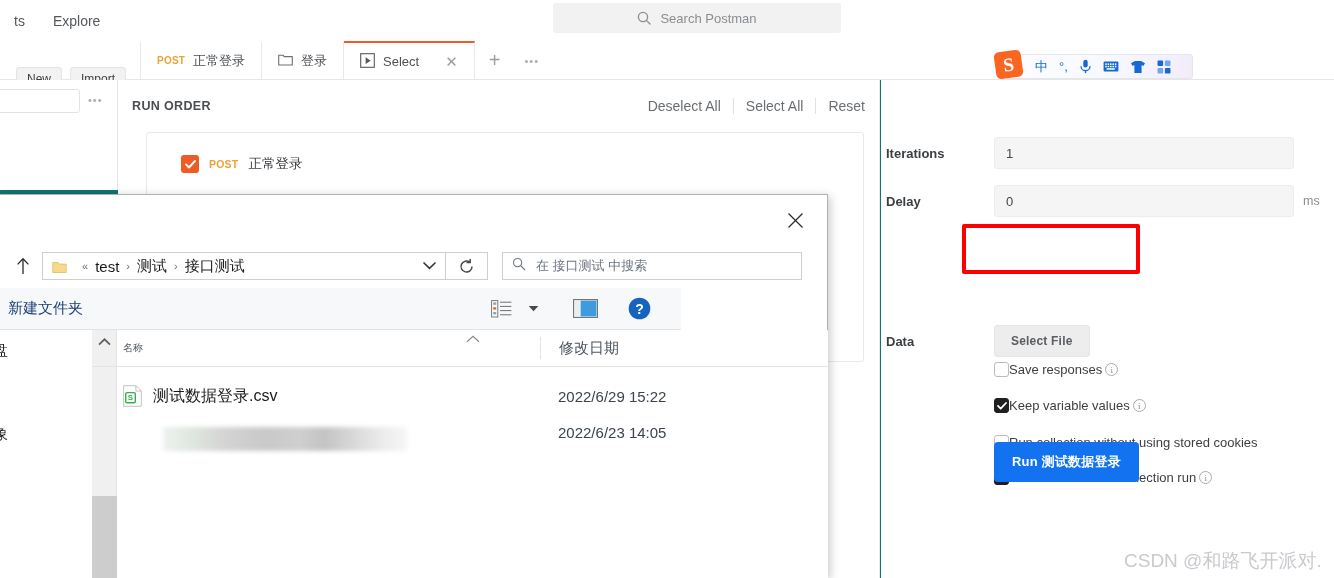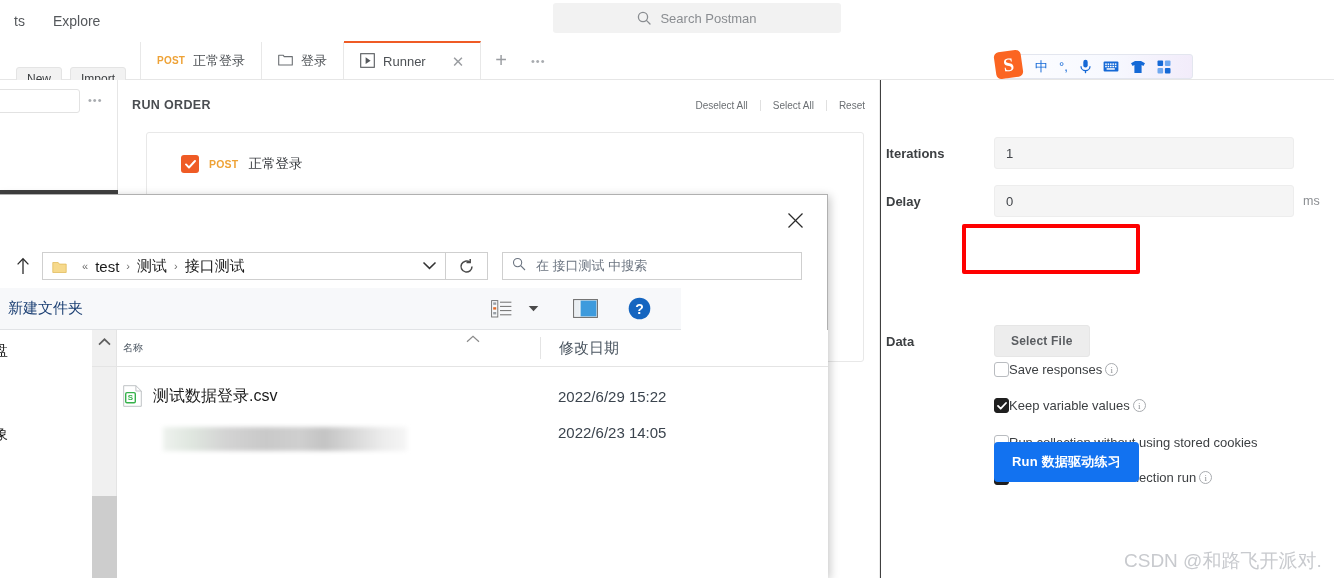--- a/index.html
+++ b/index.html
@@ -3,21 +3,21 @@
 <meta charset="utf-8">
 <style>
   * { box-sizing: border-box; margin: 0; padding: 0; }
   html, body {
     width: 1334px; height: 578px;
     overflow: hidden;
     background: #ffffff;
     font-family: "Liberation Sans", "DejaVu Sans", sans-serif;
     -webkit-font-smoothing: antialiased;
   }
-  #root { position: relative; width: 1334px; height: 578px; background:#404040; }
+  #root { position: relative; width: 1334px; height: 578px; background:#0f766e; }
 
   
   .pm-topbar {
     position:absolute; left:0; top:0; width:1334px; height:42px;
     background:#fff; display:flex; align-items:center;
   }
   .pm-topbar-left { display:flex; align-items:center; height:42px; padding-left:0px; }
   .pm-nav-item {
     font-size:14px; color:#55585c; padding:0 14px; line-height:42px;
     white-space:nowrap;
@@ -73,21 +73,21 @@
   }
   .run-order-row {
     position:absolute; left:14px; top:18px; right:14px;
     display:flex; align-items:center; justify-content:space-between;
   }
   .run-order-title {
     font-size:12.5px; font-weight:bold; color:#4a4d51; letter-spacing:.35px;
   }
   .run-order-actions { display:flex; align-items:center; gap:0px; }
   .run-order-actions span {
-    font-size:10px; color:#6b6f73; padding:0 12px; border-left:1px solid #e0e0e0;
+    font-size:14px; color:#6b6f73; padding:0 12px; border-left:1px solid #e0e0e0;
   }
   .run-order-actions span:first-child { border-left:none; }
   .run-order-actions span:last-child { padding-right:0; }
 
   .req-card {
     position:absolute; left:28px; top:52px; width:718px; height:230px;
     background:#fff; border:1px solid #e8e8e8; border-radius:3px;
   }
   .req-row { display:flex; align-items:center; gap:10px; padding:22px 0 0 34px; }
   .req-check {
@@ -290,21 +290,21 @@
       <span class="tlabel">登录</span>
     </div>
 
     <div class="pm-tab active">
       <span>
         <svg width="15" height="15" viewBox="0 0 15 15">
             <rect x="0.7" y="0.7" width="13.6" height="13.6" fill="none" stroke="#55585c" stroke-width="1.1"></rect>
             <path d="M5.6 4.3l5 3.4-5 3.4z" fill="#55585c"></path>
           </svg>
       </span>
-      <span class="tlabel">Runner</span>
+      <span class="tlabel">Select</span>
       <span class="pm-tab-close">✕</span>
     </div>
 
     <div class="pm-tab-plus">+</div>
     <div class="pm-tab-dots">•••</div>
   </div>
 
   <div class="ime-bar">
     <span class="ime-item">中</span>
     <span class="ime-item">°,</span>
@@ -419,21 +419,21 @@
       <span class="chk on">
         <svg width="10" height="8" viewBox="0 0 10 8">
             <path d="M1 3.9l2.7 2.8L9 1" fill="none" stroke="#fff" stroke-width="1.8" stroke-linecap="round" stroke-linejoin="round"></path>
           </svg>
       </span>
       <span class="chk-label">Save cookies after collection run</span>
       <span class="info-i">i</span>
     </div>
   </div>
 
-  <div class="run-btn">Run 数据驱动练习</div>
+  <div class="run-btn">Run 测试数据登录</div>
   <div class="red-box"></div>
 
   <div class="fdlg">
 
     <div class="fdlg-close">
       <svg width="17" height="17" viewBox="0 0 17 17">
           <line x1="1.5" y1="1.5" x2="15.5" y2="15.5" stroke="#2b2b2b" stroke-width="1.2"></line>
           <line x1="15.5" y1="1.5" x2="1.5" y2="15.5" stroke="#2b2b2b" stroke-width="1.2"></line>
         </svg>
     </div>

